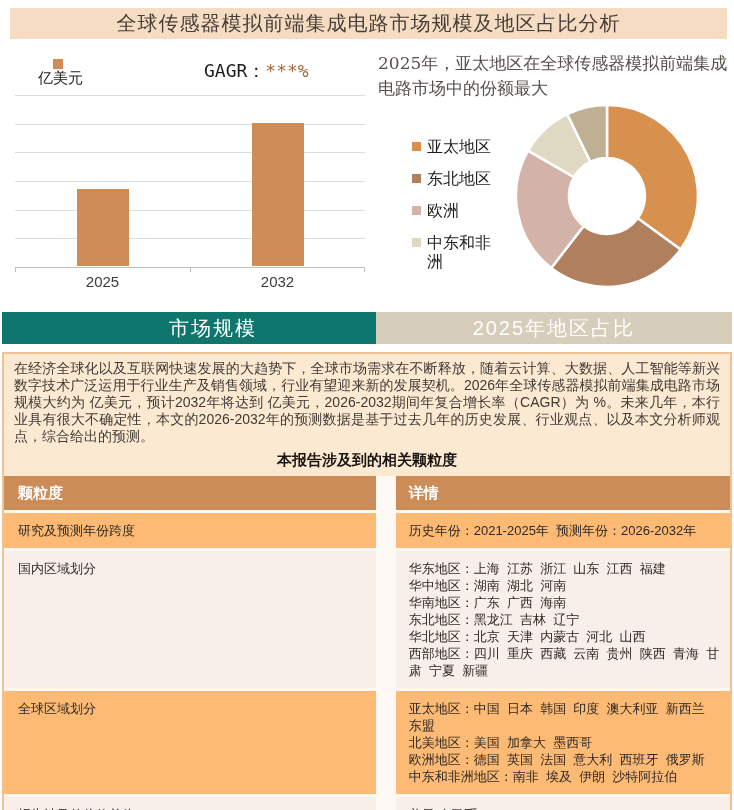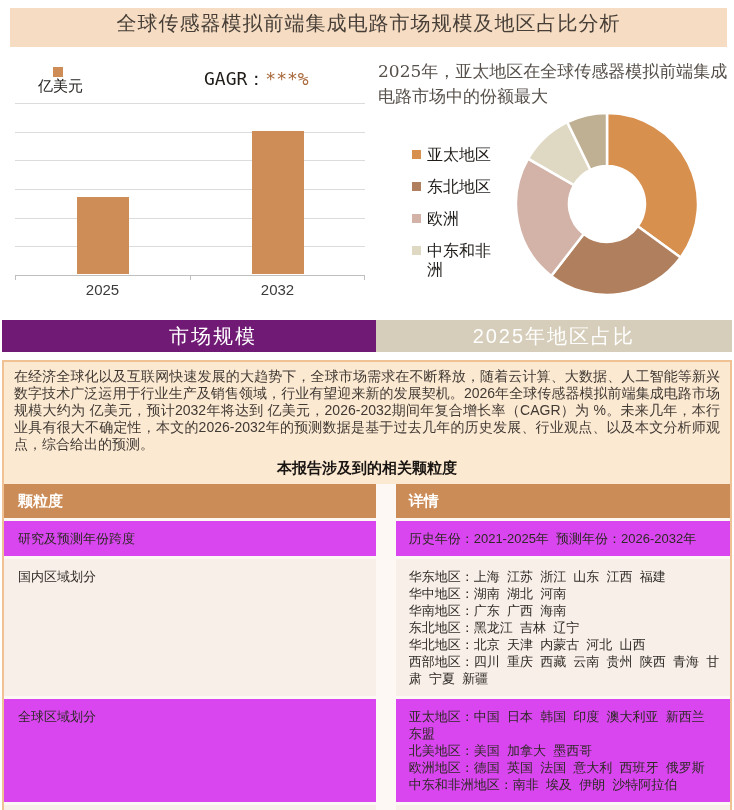--- a/index.html
+++ b/index.html
@@ -1,21 +1,21 @@
 <!DOCTYPE html>
 <html><head>
 <meta charset="utf-8">
 <style>
   html,body{margin:0;padding:0;}
   body{
     width:734px;height:810px;overflow:hidden;background:#ffffff;
     font-family:"Liberation Sans",sans-serif;color:#3f3a35;
   }
   .title-bar{
-    margin:8px 7px 0 10px;height:39px;line-height:31px;background:#f5dcc2;
+    margin:8px 7px 0 10px;height:31px;line-height:31px;background:#f5dcc2;
     text-align:center;font-size:20px;color:#463e37;letter-spacing:1px;
     font-family:"DejaVu Serif",serif;
   }
   .charts-row{position:relative;height:264px;}
   .bar-legend{position:absolute;left:38px;top:20px;display:flex;align-items:center;font-size:15px;color:#1f1c19;flex-direction:column;}
   .bar-legend .sq{width:10px;height:10px;background:#ce8c57;margin-right:5px;display:inline-block;}
   .cagr{position:absolute;left:204px;top:20px;font-size:18px;color:#1f1c19;font-family:"DejaVu Sans Mono",monospace;}
   .cagr .stars{color:#a8693c;}
   #bar-plot{position:absolute;left:15px;top:56px;width:350px;height:172px;}
   #bar-plot .gridline{position:absolute;left:0;right:0;height:1px;background:#dcdcdc;}
@@ -27,35 +27,35 @@
     position:absolute;left:378px;top:12px;width:352px;font-size:17px;line-height:25px;
     color:#56504a;font-family:"DejaVu Serif",serif;
   }
   #donut{position:absolute;left:512px;top:62px;}
   #pie-legend{position:absolute;left:412px;top:98px;}
   .pleg-item{display:flex;align-items:flex-start;margin-bottom:13px;font-size:16px;color:#1f1c19;line-height:19px;}
   .pleg-item .sq{width:9px;height:9px;margin:5px 6px 0 0;flex:0 0 auto;}
   .pleg-item .lbl{width:70px;}
   .tab-row{margin:9px 2px 0;display:grid;grid-template-columns:51.2% 1fr;height:32px;}
   .tab{color:#ffffff;text-align:center;line-height:32px;font-size:20px;letter-spacing:2px;}
-  .tab-left{background:#701a75;padding-left:48px;}
+  .tab-left{background:#0f766e;padding-left:48px;}
   .tab-right{background:#d6ceba;}
   .content-block{
     margin:8px 2px 0;border:2px solid #f0c192;background:#fce9d2;
     min-height:455px;display:flex;flex-direction:column;box-sizing:border-box;
   }
   .para{margin:6px 10px 0;font-size:14px;line-height:17px;color:#403a34;text-align:justify;}
   .granularity-heading{text-align:center;font-weight:bold;font-size:15px;color:#191512;margin:6px 0;font-family:Liberation Mono, monospace;}
   .gtable{flex:1;display:flex;flex-direction:column;background:#fdf8f3;}
   .trow{display:grid;grid-template-columns:51.2% 1fr;column-gap:20px;margin-bottom:3px;flex:0 0 auto;}
   .trow:last-child{margin-bottom:0;flex:1 0 auto;}
   .trow .cell{padding:9px 6px 9px 14px;font-size:13px;line-height:17px;color:#2e2a26;}
   .trow .cell.detail{padding-left:13px;white-space:pre-wrap;}
   .thead .cell{background:#cc8c58;color:#ffffff;font-weight:bold;font-size:15px;padding-top:8px;padding-bottom:9px;}
-  .row-a .cell{background:#d946ef;}
+  .row-a .cell{background:#fdba74;}
   .row-b .cell{background:#f9efe9;}
 </style>
 </head>
 <body>
 
 <div class="title-bar">全球传感器模拟前端集成电路市场规模及地区占比分析</div>
 
 <div class="charts-row">
   <div class="bar-legend">
     <span class="sq"></span>

